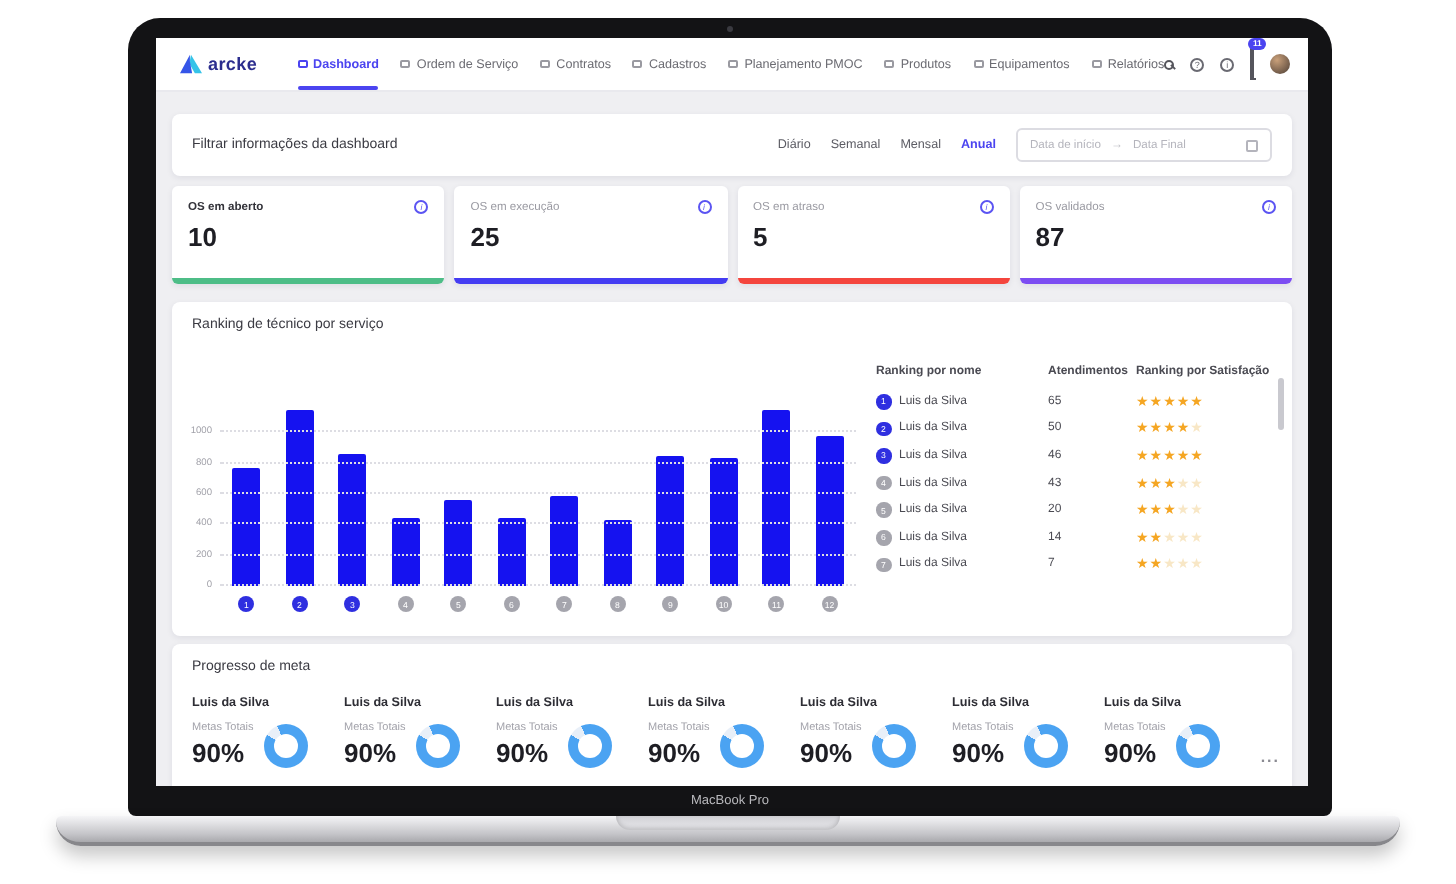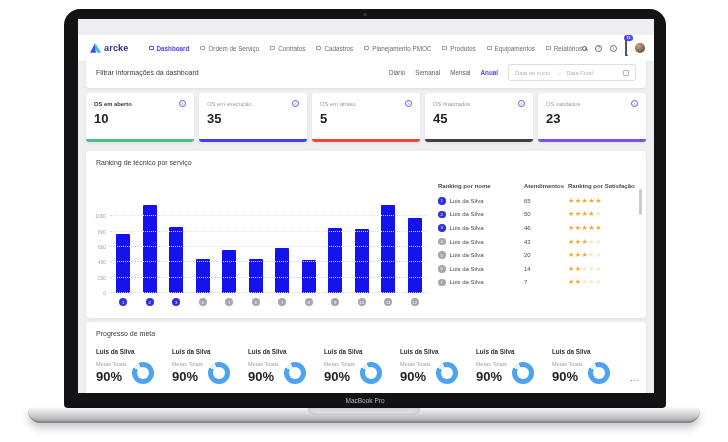--- a/index.html
+++ b/index.html
@@ -20,21 +20,21 @@
   .base-notch { position: absolute; left: 50%; top: 408px; width: 112px; height: 7px;
                 transform: translateX(-50%); background: linear-gradient(#d2d2d6,#e6e6ea);
                 border-radius: 0 0 8px 8px; box-shadow: inset 0 -1px 2px rgba(0,0,0,.18); }
 
   
   .screen { position: absolute; left: 78px; top: 19px; width: 576px; height: 374px;
             background: #efeff2; overflow: hidden; }
 
   
   .topbar { position: absolute; left: 0; top: 0; width: 576px; height: 27px; background: #fff;
-            border-bottom: 1px solid #e9e9ee; display: flex; align-items: stretch; padding: 0 12px; margin-top: 16px; }
+            border-bottom: 1px solid #e9e9ee; display: flex; align-items: stretch; padding: 0 12px; }
   .logo { display: flex; align-items: center; gap: 3px; }
   .logo-text { font-size: 9px; font-weight: bold; color: #2b2d8e; letter-spacing: .2px; }
   .nav { display: flex; gap: 11px; margin-left: 20px; align-items: stretch; }
   .nav-item { position: relative; display: flex; align-items: center; gap: 3px;
               font-size: 6.3px; color: #6b6b72; cursor: pointer; white-space: nowrap; }
   .nav-item.active { color: #4b44f0; font-weight: bold; }
   .nav-item.active::after { content: ''; position: absolute; left: 0; right: 0; bottom: 0;
                             height: 2px; border-radius: 2px; background: #4b44f0; }
   .nav-ico { width: 5px; height: 4.5px; border: 1px solid #9a9aa1; border-radius: 1px; flex: none; }
   .nav-item.active .nav-ico { border-color: #4b44f0; }
@@ -218,45 +218,37 @@
           <span class="info-ico">i</span>
         </div>
         <div class="stat-value">10</div>
         <div class="stat-accent" style="background: rgb(77, 189, 135);"></div>
       </div>
       <div class="stat-card">
         <div class="stat-top">
           <span class="stat-label">OS em execução</span>
           <span class="info-ico">i</span>
         </div>
-        <div class="stat-value">35</div>
+        <div class="stat-value">25</div>
         <div class="stat-accent" style="background: rgb(68, 60, 242);"></div>
       </div>
       <div class="stat-card">
         <div class="stat-top">
           <span class="stat-label">OS em atraso</span>
           <span class="info-ico">i</span>
         </div>
         <div class="stat-value">5</div>
         <div class="stat-accent" style="background: rgb(244, 69, 61);"></div>
       </div>
       <div class="stat-card">
         <div class="stat-top">
-          <span class="stat-label">OS finalizados</span>
-          <span class="info-ico">i</span>
-        </div>
-        <div class="stat-value">45</div>
-        <div class="stat-accent" style="background: rgb(63, 63, 70);"></div>
-      </div>
-      <div class="stat-card">
-        <div class="stat-top">
           <span class="stat-label">OS validados</span>
           <span class="info-ico">i</span>
         </div>
-        <div class="stat-value">23</div>
+        <div class="stat-value">87</div>
         <div class="stat-accent" style="background: rgb(124, 77, 242);"></div>
       </div>
     </div>
 
   <div class="panel ranking-panel">
     <div class="panel-title">Ranking de técnico por serviço</div>
     <div class="chart">
       <div class="ylabels" id="ylabels">
           <div class="ytick" style="bottom: 0px;">0</div>
           <div class="ytick" style="bottom: 15.3333px;">200</div>

